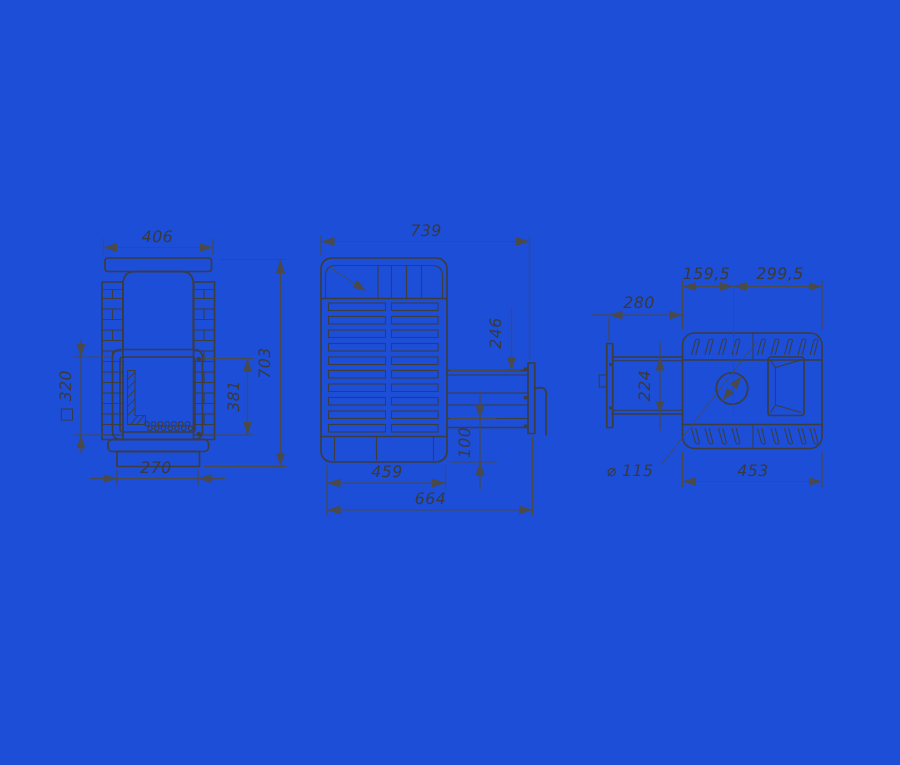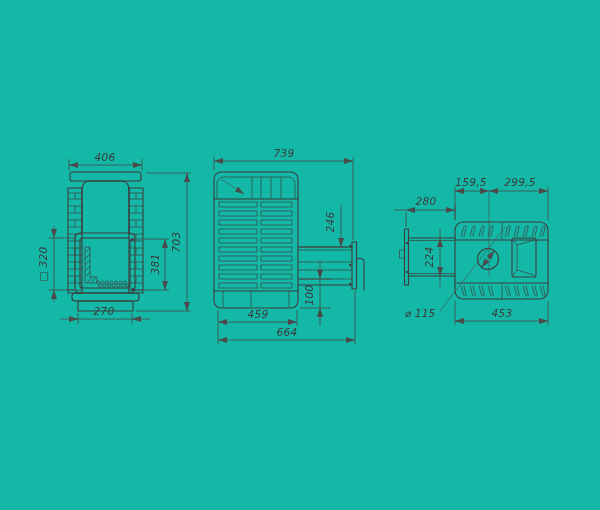--- a/index.html
+++ b/index.html
@@ -1,16 +1,16 @@
 <!DOCTYPE html>
 <html style="--line: #3d3d3d; --dim: #4a4a4a;"><head>
 <meta charset="utf-8">
 <style>
   html,body{margin:0;padding:0;background:#ffffff;}
-  #canvas{position:relative;width:600px;height:510px;background:#14b8a6;overflow:hidden;
+  #canvas{position:relative;width:600px;height:510px;background:#1d4ed8;overflow:hidden;
           font-family:"DejaVu Sans",sans-serif;}
   svg{display:block;}
   .obj{stroke:var(--line,#3d3d3d);stroke-width:1.1;fill:none;stroke-linejoin:round;stroke-linecap:round;}
   .obj-thin{stroke:var(--line,#3d3d3d);stroke-width:0.7;fill:none;}
   .obj-fill{fill:var(--line,#3d3d3d);stroke:none;}
   .dim{stroke:var(--dim,#4a4a4a);stroke-width:0.8;fill:none;}
   .cl{stroke:var(--dim,#4a4a4a);stroke-width:0.6;fill:none;}
   .dimtxt{font-family:"DejaVu Sans",sans-serif;font-style:italic;font-size:10.5px;
           fill:#3a3a3a;letter-spacing:0.3px;}
 </style>

